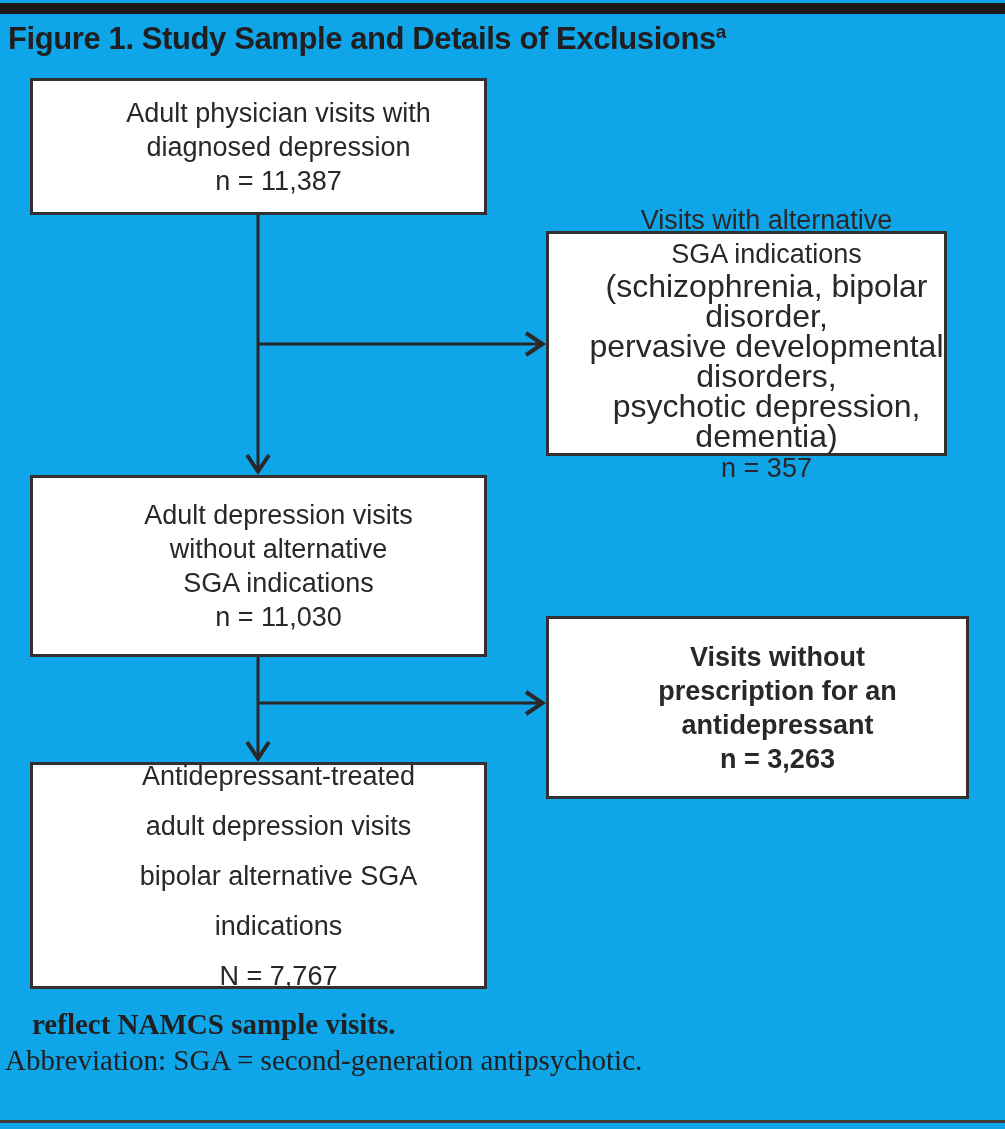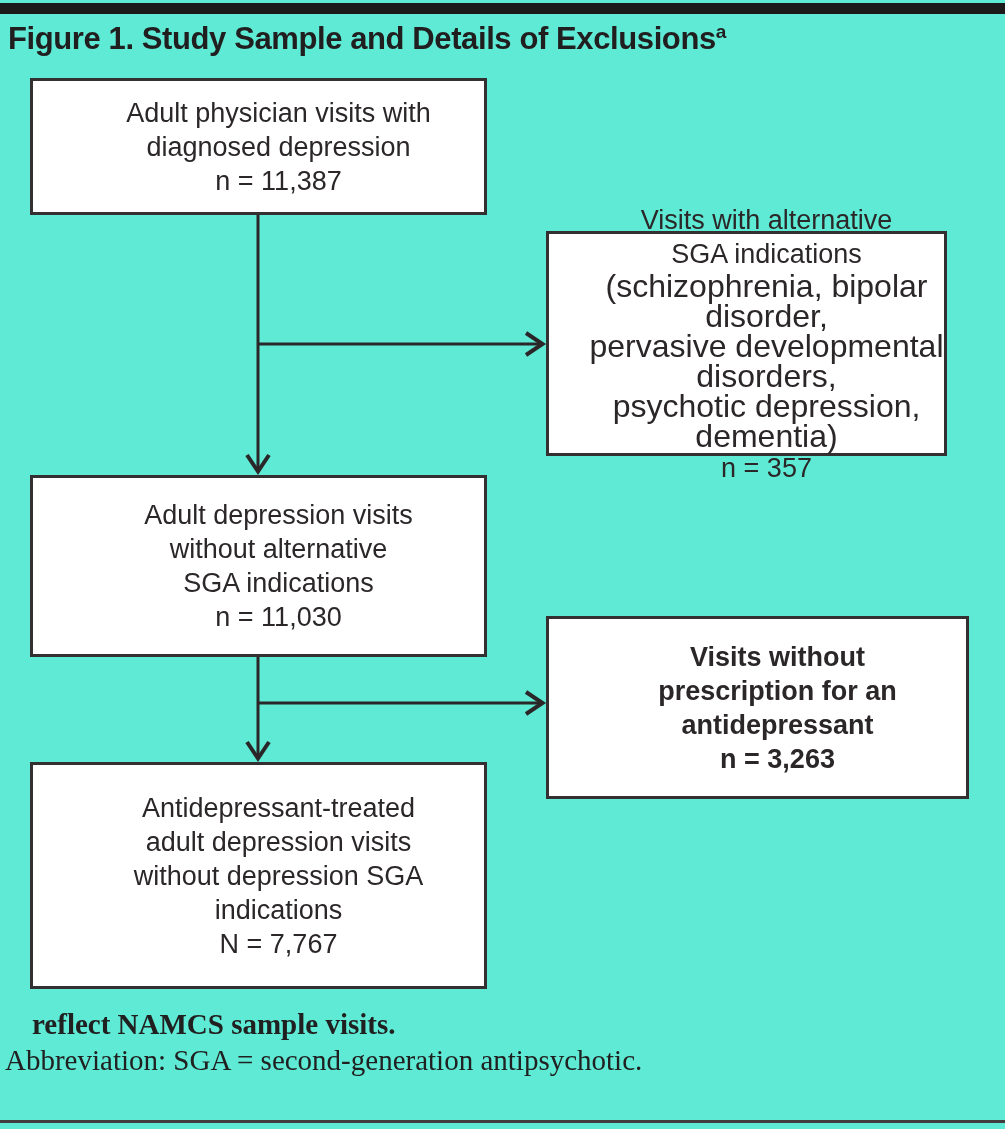--- a/index.html
+++ b/index.html
@@ -4,21 +4,21 @@
 <style>
   html, body {
     margin: 0;
     padding: 0;
     background: #ffffff;
   }
   .page {
     position: relative;
     width: 1005px;
     height: 1129px;
-    background: #5eead4;
+    background: #0ea5e9;
     font-family: "Liberation Sans", sans-serif;
     color: #292526;
     overflow: hidden;
   }
   .top-rule {
     position: absolute;
     left: 0;
     top: 3px;
     width: 1005px;
     height: 11px;
@@ -59,21 +59,21 @@
   }
   .box-subline {
     font-size: 32px;
     line-height: 30px;
     color: #2b2728;
   }
   .box-top    { left: 30px;  top: 78px;  width: 457px; height: 137px; }
   .box-excl1  { left: 546px; top: 231px; width: 401px; height: 225px; }
   .box-mid    { left: 30px;  top: 475px; width: 457px; height: 182px; }
   .box-excl2  { left: 546px; top: 616px; width: 423px; height: 183px; font-weight: bold; }
-  .box-final  { left: 30px;  top: 762px; width: 457px; height: 227px; }
+  .box-final  { left: 30px;  top: 762px; width: 457px; height: 227px; gap: 16px; }
   .connector-svg {
     position: absolute;
     left: 0;
     top: 0;
     width: 1005px;
     height: 1129px;
     pointer-events: none;
   }
   .footnote {
     position: absolute;
@@ -163,21 +163,21 @@
   <div class="flow-box box-excl2">
     <div class="box-line">Visits without</div>
     <div class="box-line">prescription for an</div>
     <div class="box-line">antidepressant</div>
     <div class="box-line">n = 3,263</div>
   </div>
 
   <div class="flow-box box-final">
     <div class="box-line">Antidepressant-treated</div>
     <div class="box-line">adult depression visits</div>
-    <div class="box-line">without depression SGA</div>
+    <div class="box-line">bipolar alternative SGA</div>
     <div class="box-line">indications</div>
     <div class="box-line">N = 7,767</div>
   </div>
 
   <div class="footnote">
     <div class="fn-line2"><span>reflect NAMCS sample visits.</span></div>
     <div class="fn-line3"><span>Abbreviation: SGA = second-generation antipsychotic.</span></div>
   </div>
 
   <div class="bottom-rule"></div>

